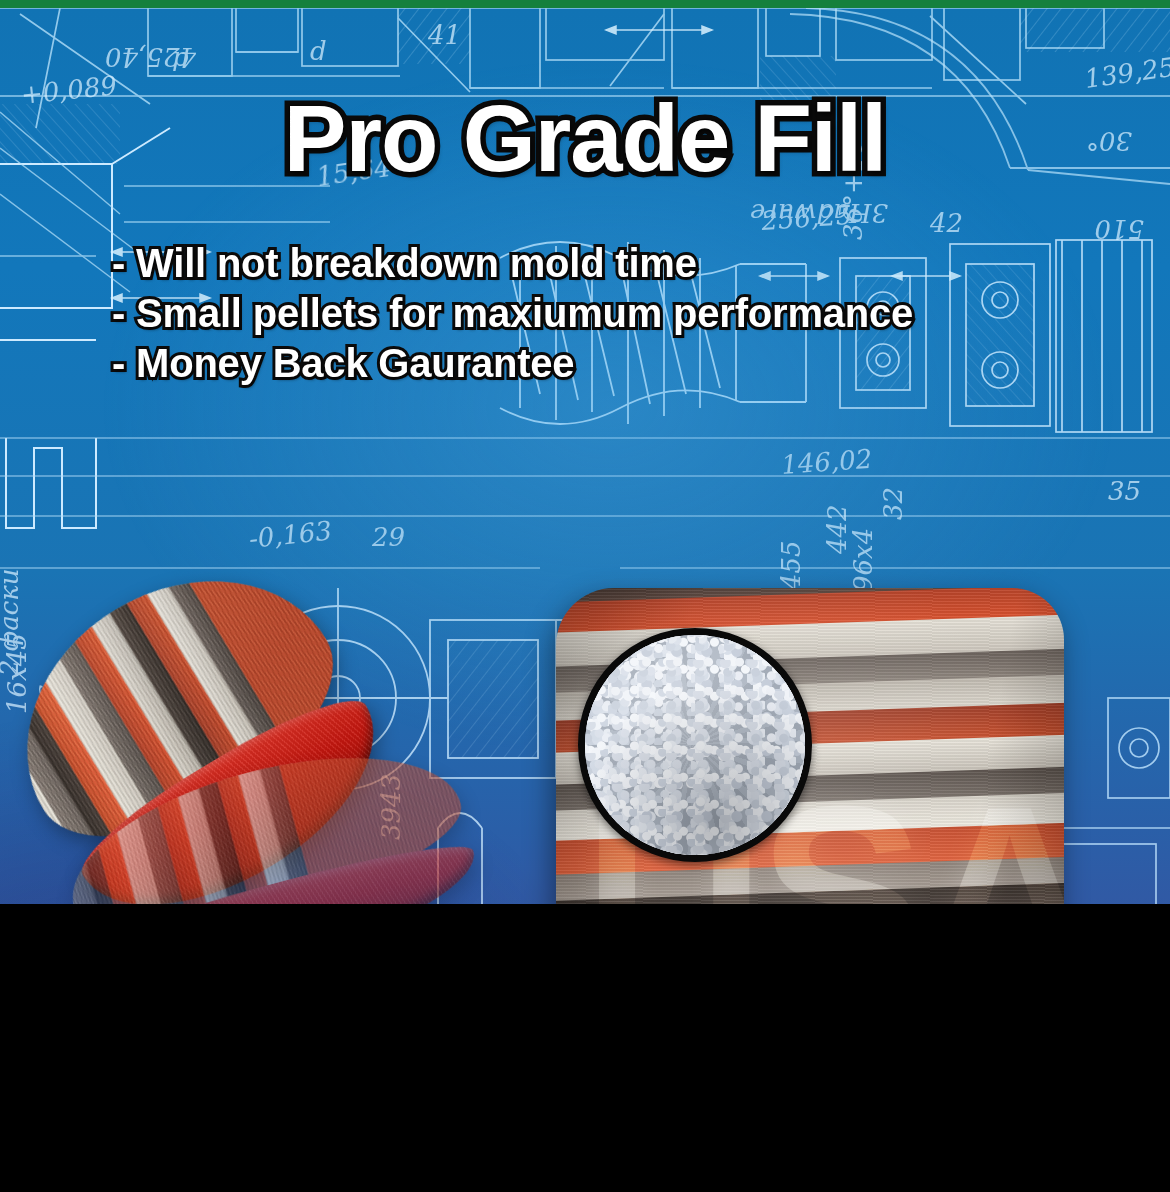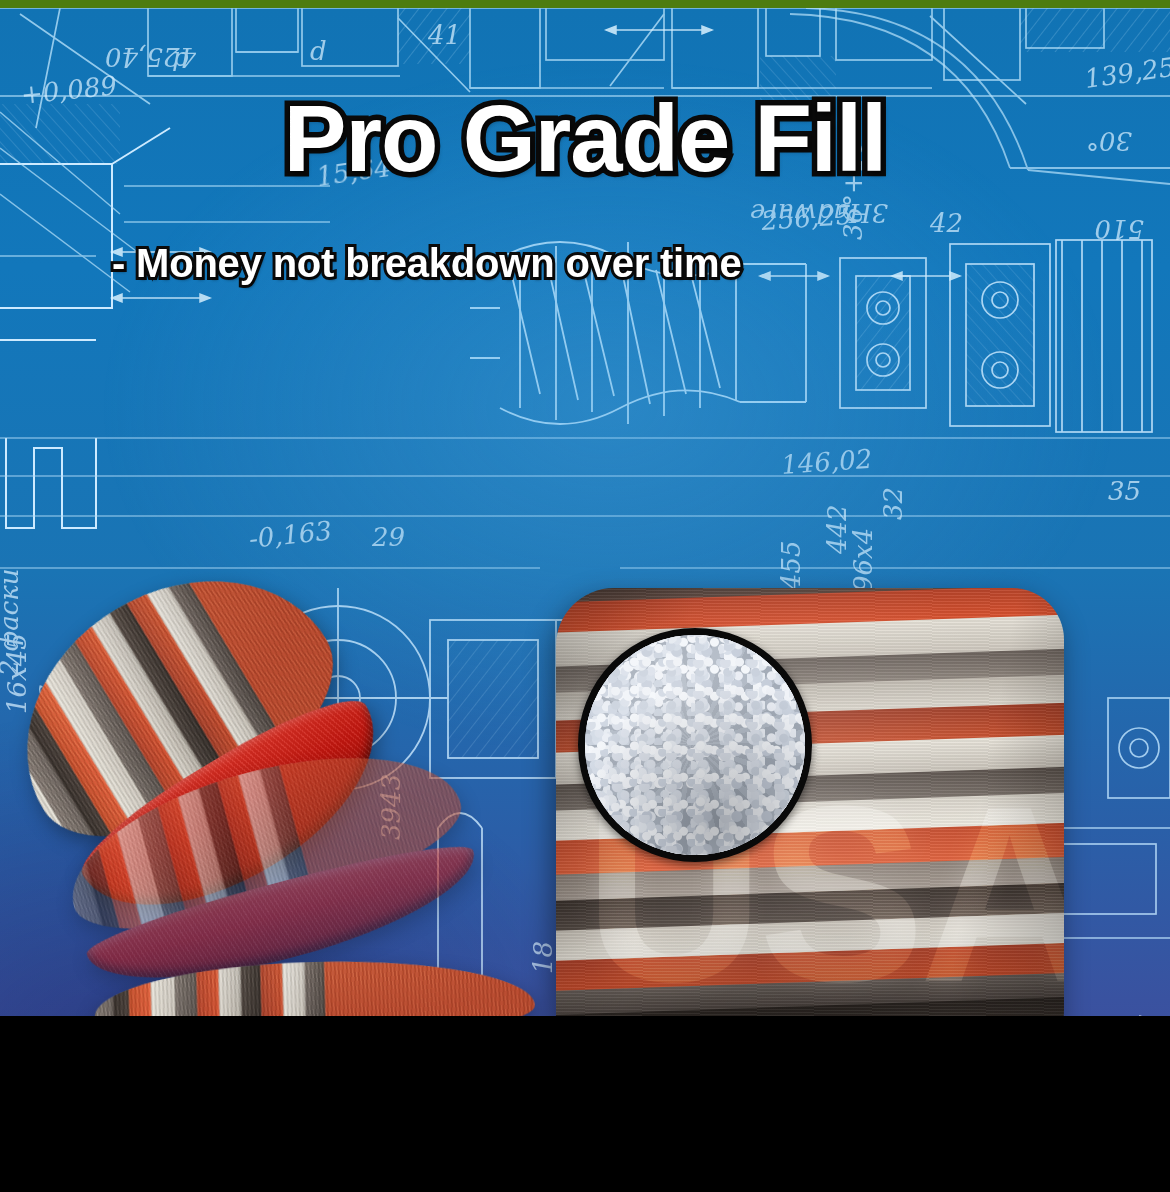--- a/index.html
+++ b/index.html
@@ -4,22 +4,22 @@
 <title>Pro Grade Fill</title>
 <style>
   * { margin:0; padding:0; box-sizing:border-box; }
   html,body{
     width:1170px; height:1192px; overflow:hidden;
     background:#000;
     font-family:"Liberation Sans", sans-serif;
   }
 
   #ad{
-    position:relative; width:1170px; height:1016px;
-    background:#4d7c0f; overflow:hidden;
+    position:relative; width:1170px; height:904px;
+    background:#15803d; overflow:hidden;
   }
 
   
   .bp-stage{
     position:absolute; left:0; top:8px; width:1170px; height:1174px;
     overflow:hidden;
     background:
       linear-gradient(180deg,
         #1173b4 0%,
         #1277bb 22%,
@@ -478,21 +478,23 @@
           <text x="196" y="1176" transform="rotate(180 196 1176)">51,4</text>
         </g>
     </svg>
 
     <div class="bp-sheen"></div>
   </div>
 
   <div class="headline">Pro Grade Fill</div>
 
   <div class="bullets">
-    <div class="bullet">- Money not breakdown over time</div>
+    <div class="bullet">- Will not breakdown mold time</div>
+    <div class="bullet">- Small pellets for maxiumum performance</div>
+    <div class="bullet">- Money Back Gaurantee</div>
   </div>
 
   <div class="edgebag" id="bag-edge-top">
     <div class="top">
       <div class="fab fabric"></div>
       <div class="fuzz"></div>
     </div>
     <div class="rim">
       <div class="stitch"></div>
     </div>

